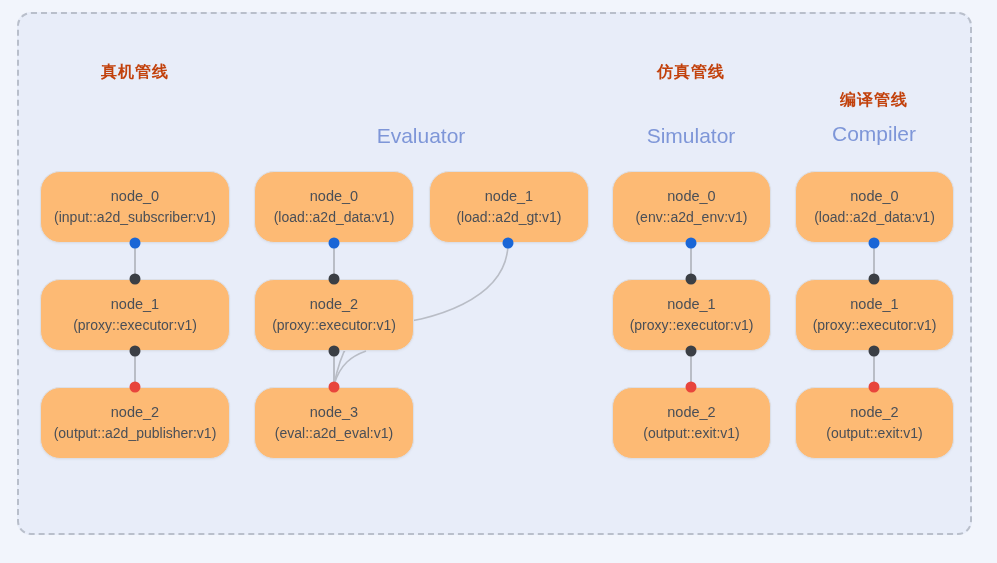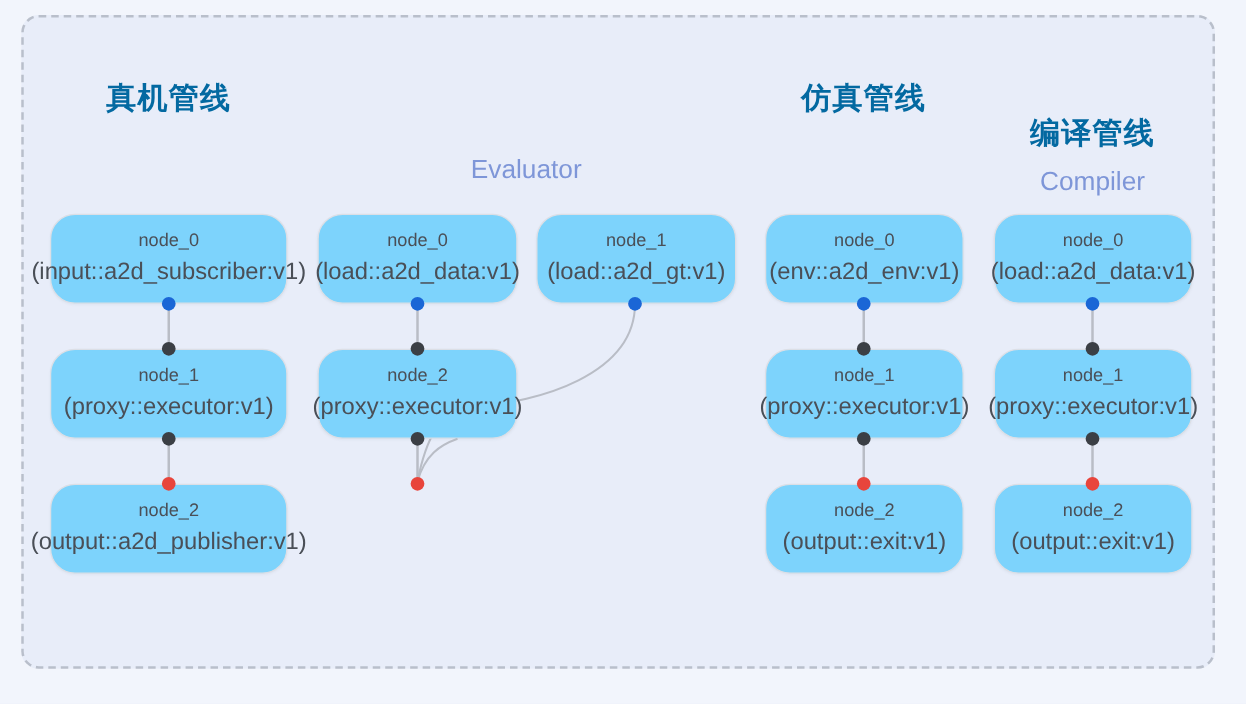--- a/index.html
+++ b/index.html
@@ -25,57 +25,57 @@
     box-sizing:border-box;
     border:2px dashed #b9bfcb;
     border-radius:14px;
     background:#e8edf9;
   }
 
   
   .col-title{
     position:absolute;
     text-align:center;
-    font-size:24px;
+    font-size:16px;
     font-weight:bold;
-    color:#0369a1;
+    color:#c2410c;
     letter-spacing:1px;
     white-space:nowrap;
   }
   .col-sub{
     position:absolute;
     text-align:center;
     font-size:21px;
     font-weight:normal;
     color:#7e96d8;
     white-space:nowrap;
   }
 
   
   .node{
     position:absolute;
     box-sizing:border-box;
-    background:#7dd3fc;
+    background:#fdba74;
     border:1px solid #dcdfe6;
     border-radius:20px;
     box-shadow:0 1px 2px rgba(60,70,95,0.05);
     display:flex;
     flex-direction:column;
     align-items:center;
     justify-content:center;
     z-index:3;
   }
   .node .n-name{
     font-size:14.5px;
     color:#4a4f57;
     line-height:1.45;
     white-space:nowrap;
   }
   .node .n-type{
-    font-size:19px;
+    font-size:14px;
     color:#4a4f57;
     line-height:1.45;
     white-space:nowrap;
   }
 
   
   .port{
     position:absolute;
     width:11px;height:11px;
     border-radius:50%;
@@ -167,22 +167,27 @@
 
   <div class="node" style="left:254px;top:279px;width:160px;height:72px;">
     <span class="n-name">node_2</span>
     <span class="n-type">(proxy::executor:v1)</span>
   </div>
 
   <div class="link-v" style="left:334px;top:351px;height:36px;"></div>
   <div class="port black" style="left:334px;top:351px;"></div>
   <div class="port red" style="left:334px;top:387px;"></div>
 
+  <div class="node" style="left:254px;top:387px;width:160px;height:72px;">
+    <span class="n-name">node_3</span>
+    <span class="n-type">(eval::a2d_eval:v1)</span>
+  </div>
 
   <div class="col-title" style="left:591px;top:62px;width:200px;">仿真管线</div>
+  <div class="col-sub" style="left:591px;top:124px;width:200px;">Simulator</div>
 
   <div class="node" style="left:612px;top:171px;width:159px;height:72px;">
     <span class="n-name">node_0</span>
     <span class="n-type">(env::a2d_env:v1)</span>
   </div>
 
   <div class="link-v" style="left:691px;top:243px;height:36px;"></div>
   <div class="port blue" style="left:691px;top:243px;"></div>
   <div class="port black" style="left:691px;top:279px;"></div>
 
@@ -194,21 +199,21 @@
   <div class="link-v" style="left:691px;top:351px;height:36px;"></div>
   <div class="port black" style="left:691px;top:351px;"></div>
   <div class="port red" style="left:691px;top:387px;"></div>
 
   <div class="node" style="left:612px;top:387px;width:159px;height:72px;">
     <span class="n-name">node_2</span>
     <span class="n-type">(output::exit:v1)</span>
   </div>
 
   <div class="col-title" style="left:774px;top:62px;width:200px;margin-top:28px;">编译管线</div>
-  <div class="col-sub" style="left:774px;top:134px;width:200px;">Compiler</div>
+  <div class="col-sub" style="left:774px;top:122px;width:200px;">Compiler</div>
 
   <div class="node" style="left:795px;top:171px;width:159px;height:72px;">
     <span class="n-name">node_0</span>
     <span class="n-type">(load::a2d_data:v1)</span>
   </div>
 
   <div class="link-v" style="left:874px;top:243px;height:36px;"></div>
   <div class="port blue" style="left:874px;top:243px;"></div>
   <div class="port black" style="left:874px;top:279px;"></div>
 

